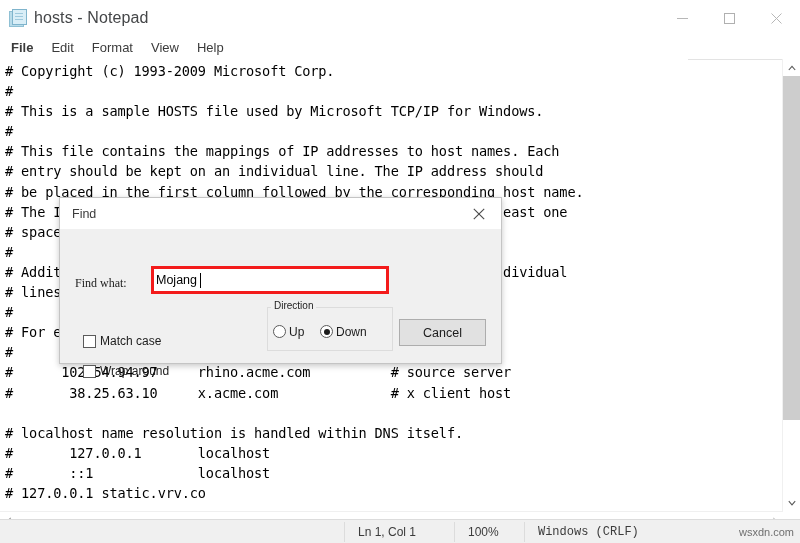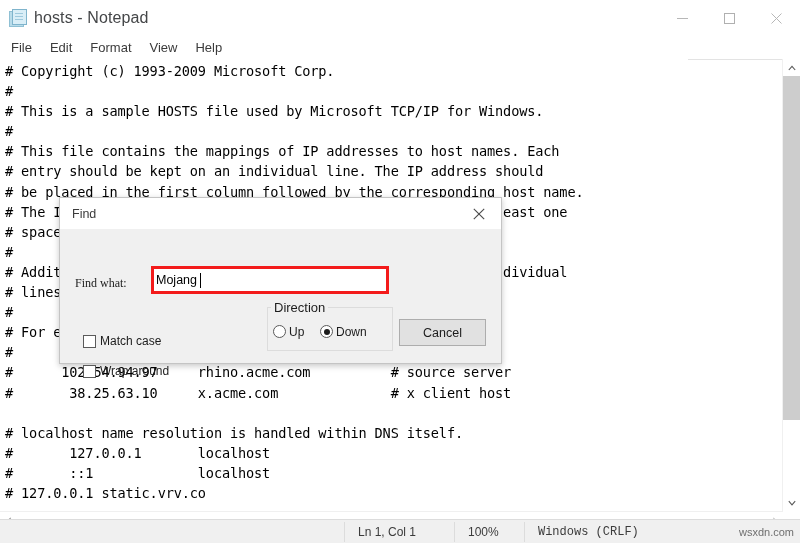--- a/index.html
+++ b/index.html
@@ -73,21 +73,21 @@
     background: #ffffff;
     display: flex; align-items: center;
     border-bottom: 1px solid #e3e3e3;
   }
   .menu-item {
     font-size: 13px;
     color: #3b3b3b;
     padding: 2px 9px 3px 9px;
     white-space: nowrap;
   }
-  .menu-item:first-child { margin-left: 2px; }
+  .menu-item:first-child { margin-left: 2px; font-weight: bold; }
 
   
   #editor {
     position: absolute; left: 0; top: 59px;
     width: 688px; height: 452px;
     background: #ffffff;
     overflow: hidden;
   }
   #text-content {
     position: absolute; left: 5px; top: 2px;
@@ -254,21 +254,21 @@
   }
   #direction-group {
     position: absolute; left: 207px; top: 78px;
     width: 126px; height: 44px;
     border: 1px solid #dcdcdc;
     box-sizing: border-box;
   }
   #direction-legend {
     position: absolute; left: 211px; top: 71px;
     background: #f0f0f0;
-    font-size: 13px; color: #1c1c1c;
+    font-size: 10px; color: #1c1c1c;
     padding: 0 3px;
     white-space: nowrap;
   }
   .radio-row {
     position: absolute;
     display: flex; align-items: flex-start;
     font-size: 12px; color: #1c1c1c;
     white-space: nowrap;
   }
   #radio-up   { left: 213px; top: 96px; }

